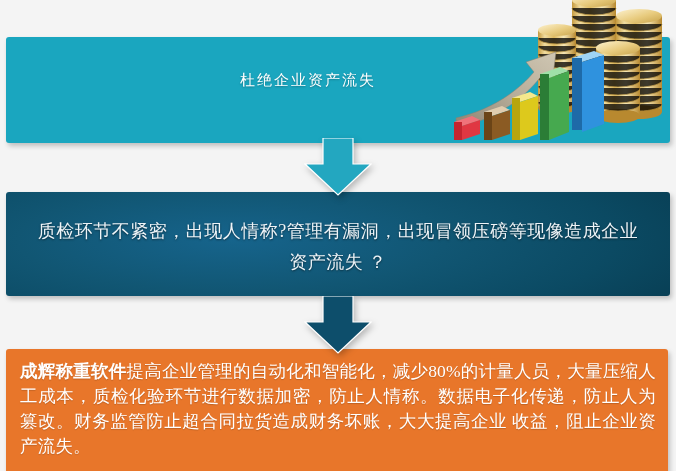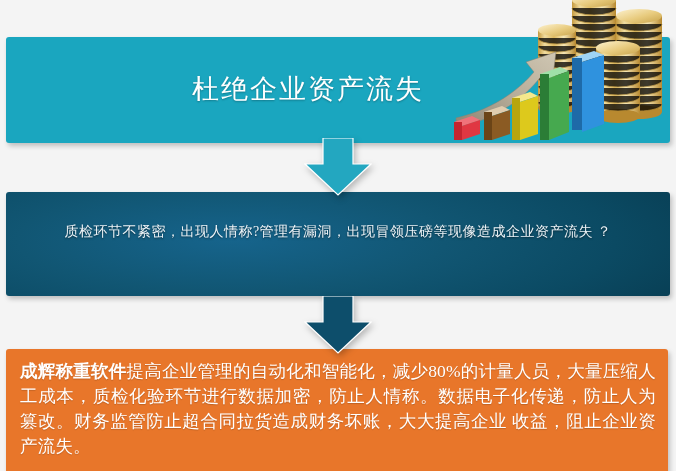--- a/index.html
+++ b/index.html
@@ -42,21 +42,21 @@
     background: #1aa6bf;
     border-radius: 3px;
   }
   #panel-headline .headline-text {
     position: absolute;
     left: 0;
     top: 34px;
     width: 100%;
     text-align: center;
     color: #ffffff;
-    font-size: 27px;
+    font-size: 15px;
     letter-spacing: 2px;
     text-shadow: 0 1px 2px rgba(0,0,0,0.28);
     padding-right: 60px;
     box-sizing: border-box;
   }
 
   
   #growth-artwork {
     position: absolute;
     right: 2px;
@@ -99,21 +99,21 @@
         #07394d 100%);
     border-radius: 3px;
   }
   #panel-problem .problem-text {
     position: absolute;
     left: 24px;
     right: 24px;
     top: 24px;
     text-align: center;
     color: #eef4f8;
-    font-size: 14px;
+    font-size: 18px;
     line-height: 31px;
     letter-spacing: 0.5px;
     text-shadow: 0 1px 2px rgba(0,0,0,0.5);
   }
 
   
   #panel-solution {
     left: 6px;
     top: 349px;
     width: 662px;

